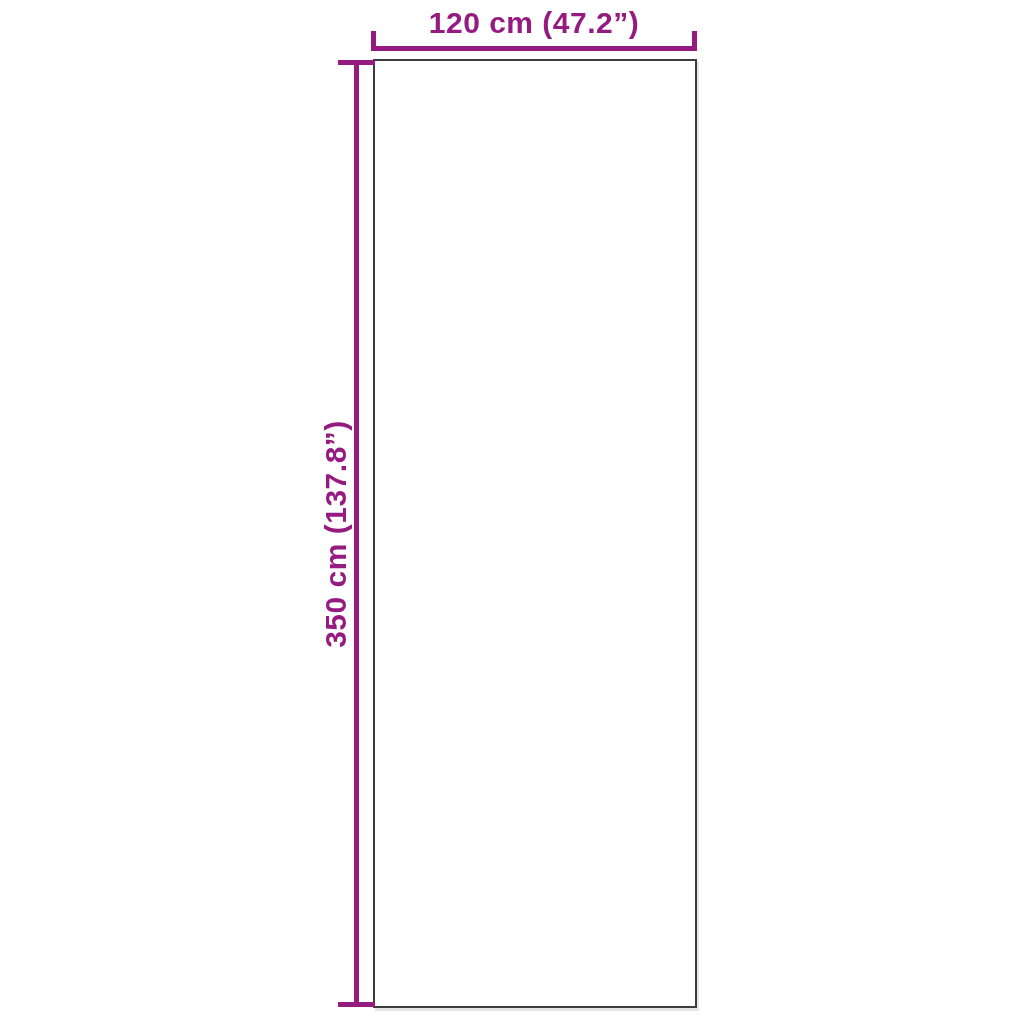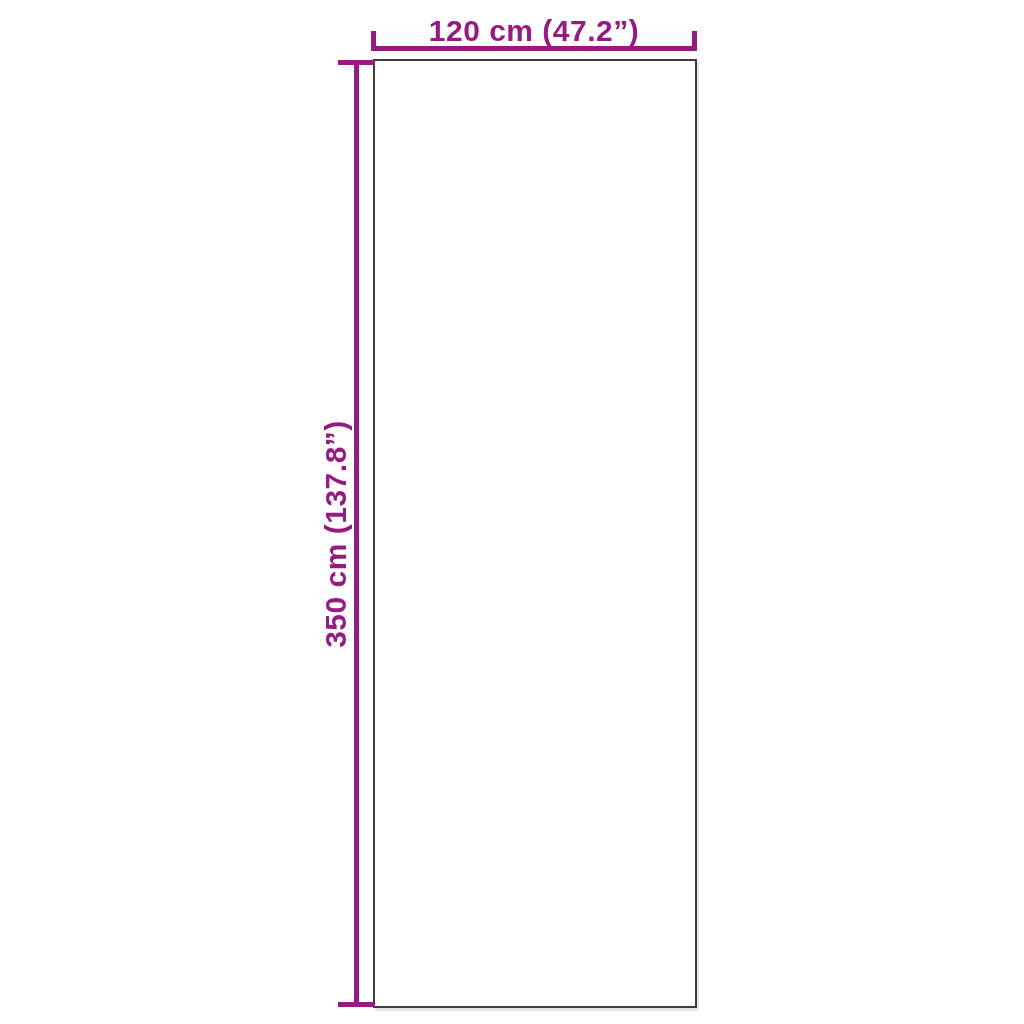--- a/index.html
+++ b/index.html
@@ -44,21 +44,21 @@
     top: -15px;
     width: 5px;
     height: 20px;
     background: var(--accent, #951b81);
   }
   .tick-left  { left: 0; }
   .tick-right { right: 0; }
   .dim-h-label {
     position: absolute;
     left: 371px;
-    top: 14px;
+    top: 6px;
     width: 326px;
     text-align: center;
     font-size: 30px;
     font-weight: bold;
     letter-spacing: 0.5px;
     color: var(--accent, #951b81);
     white-space: nowrap;
   }
   
   .dim-v {

